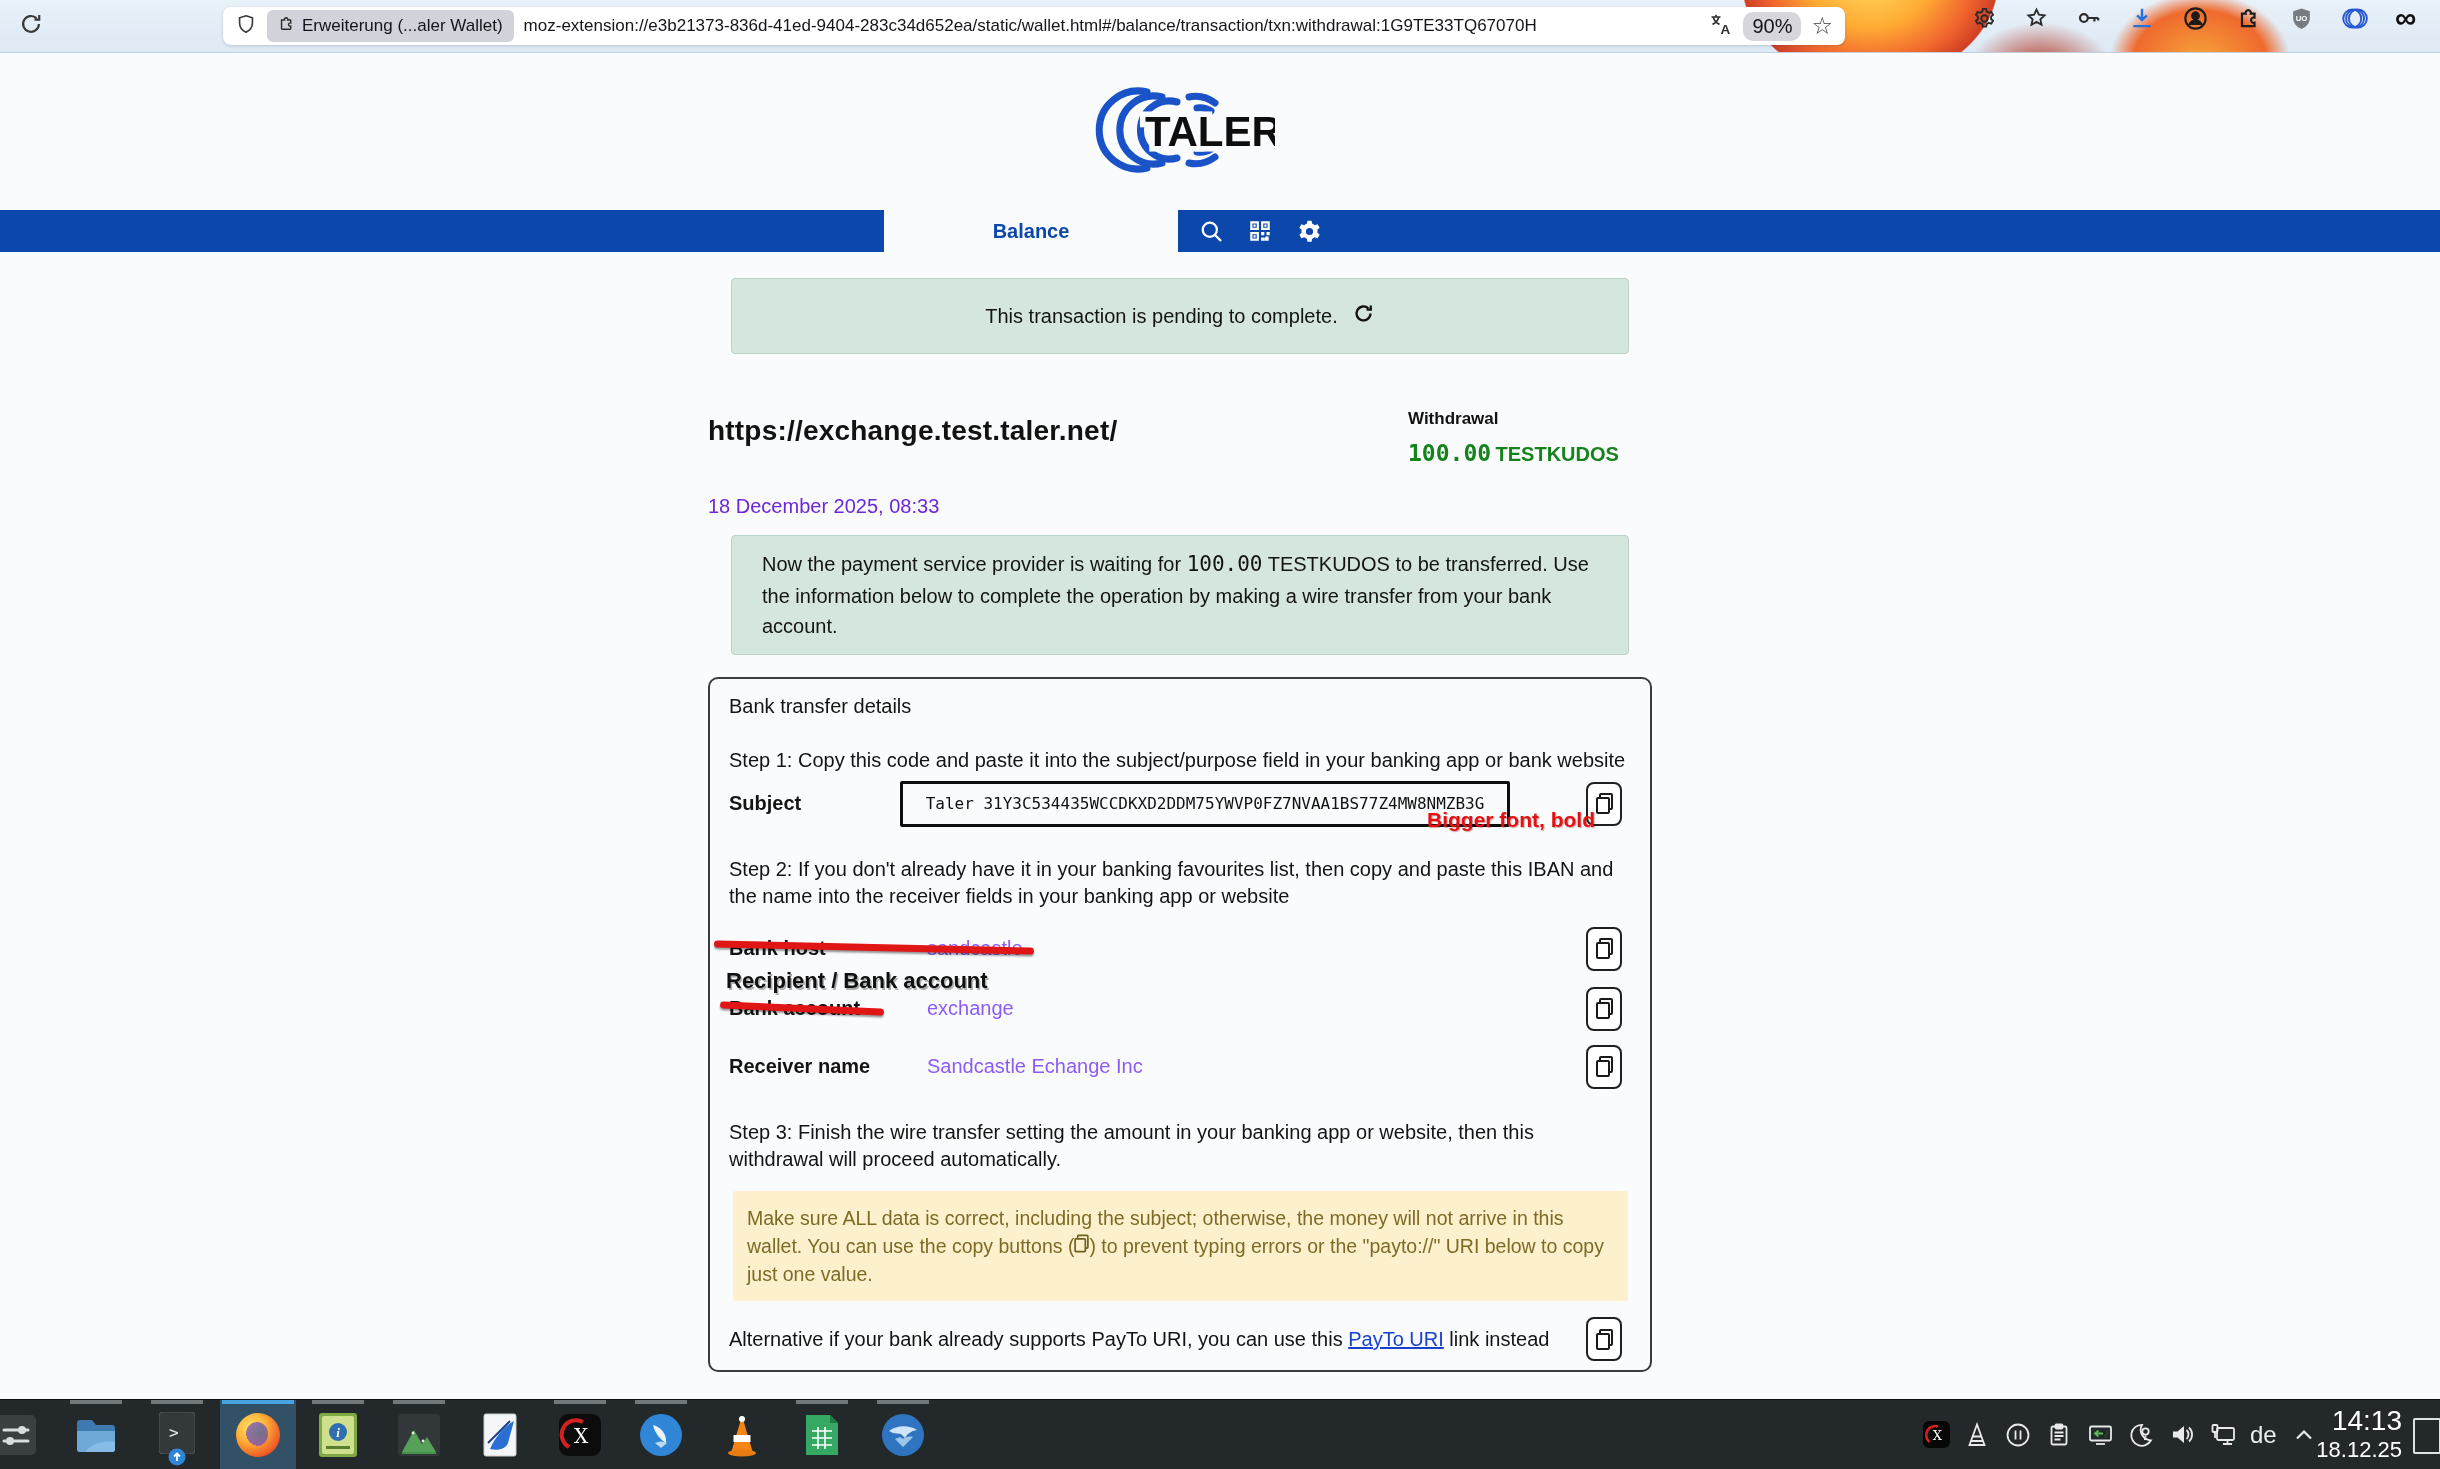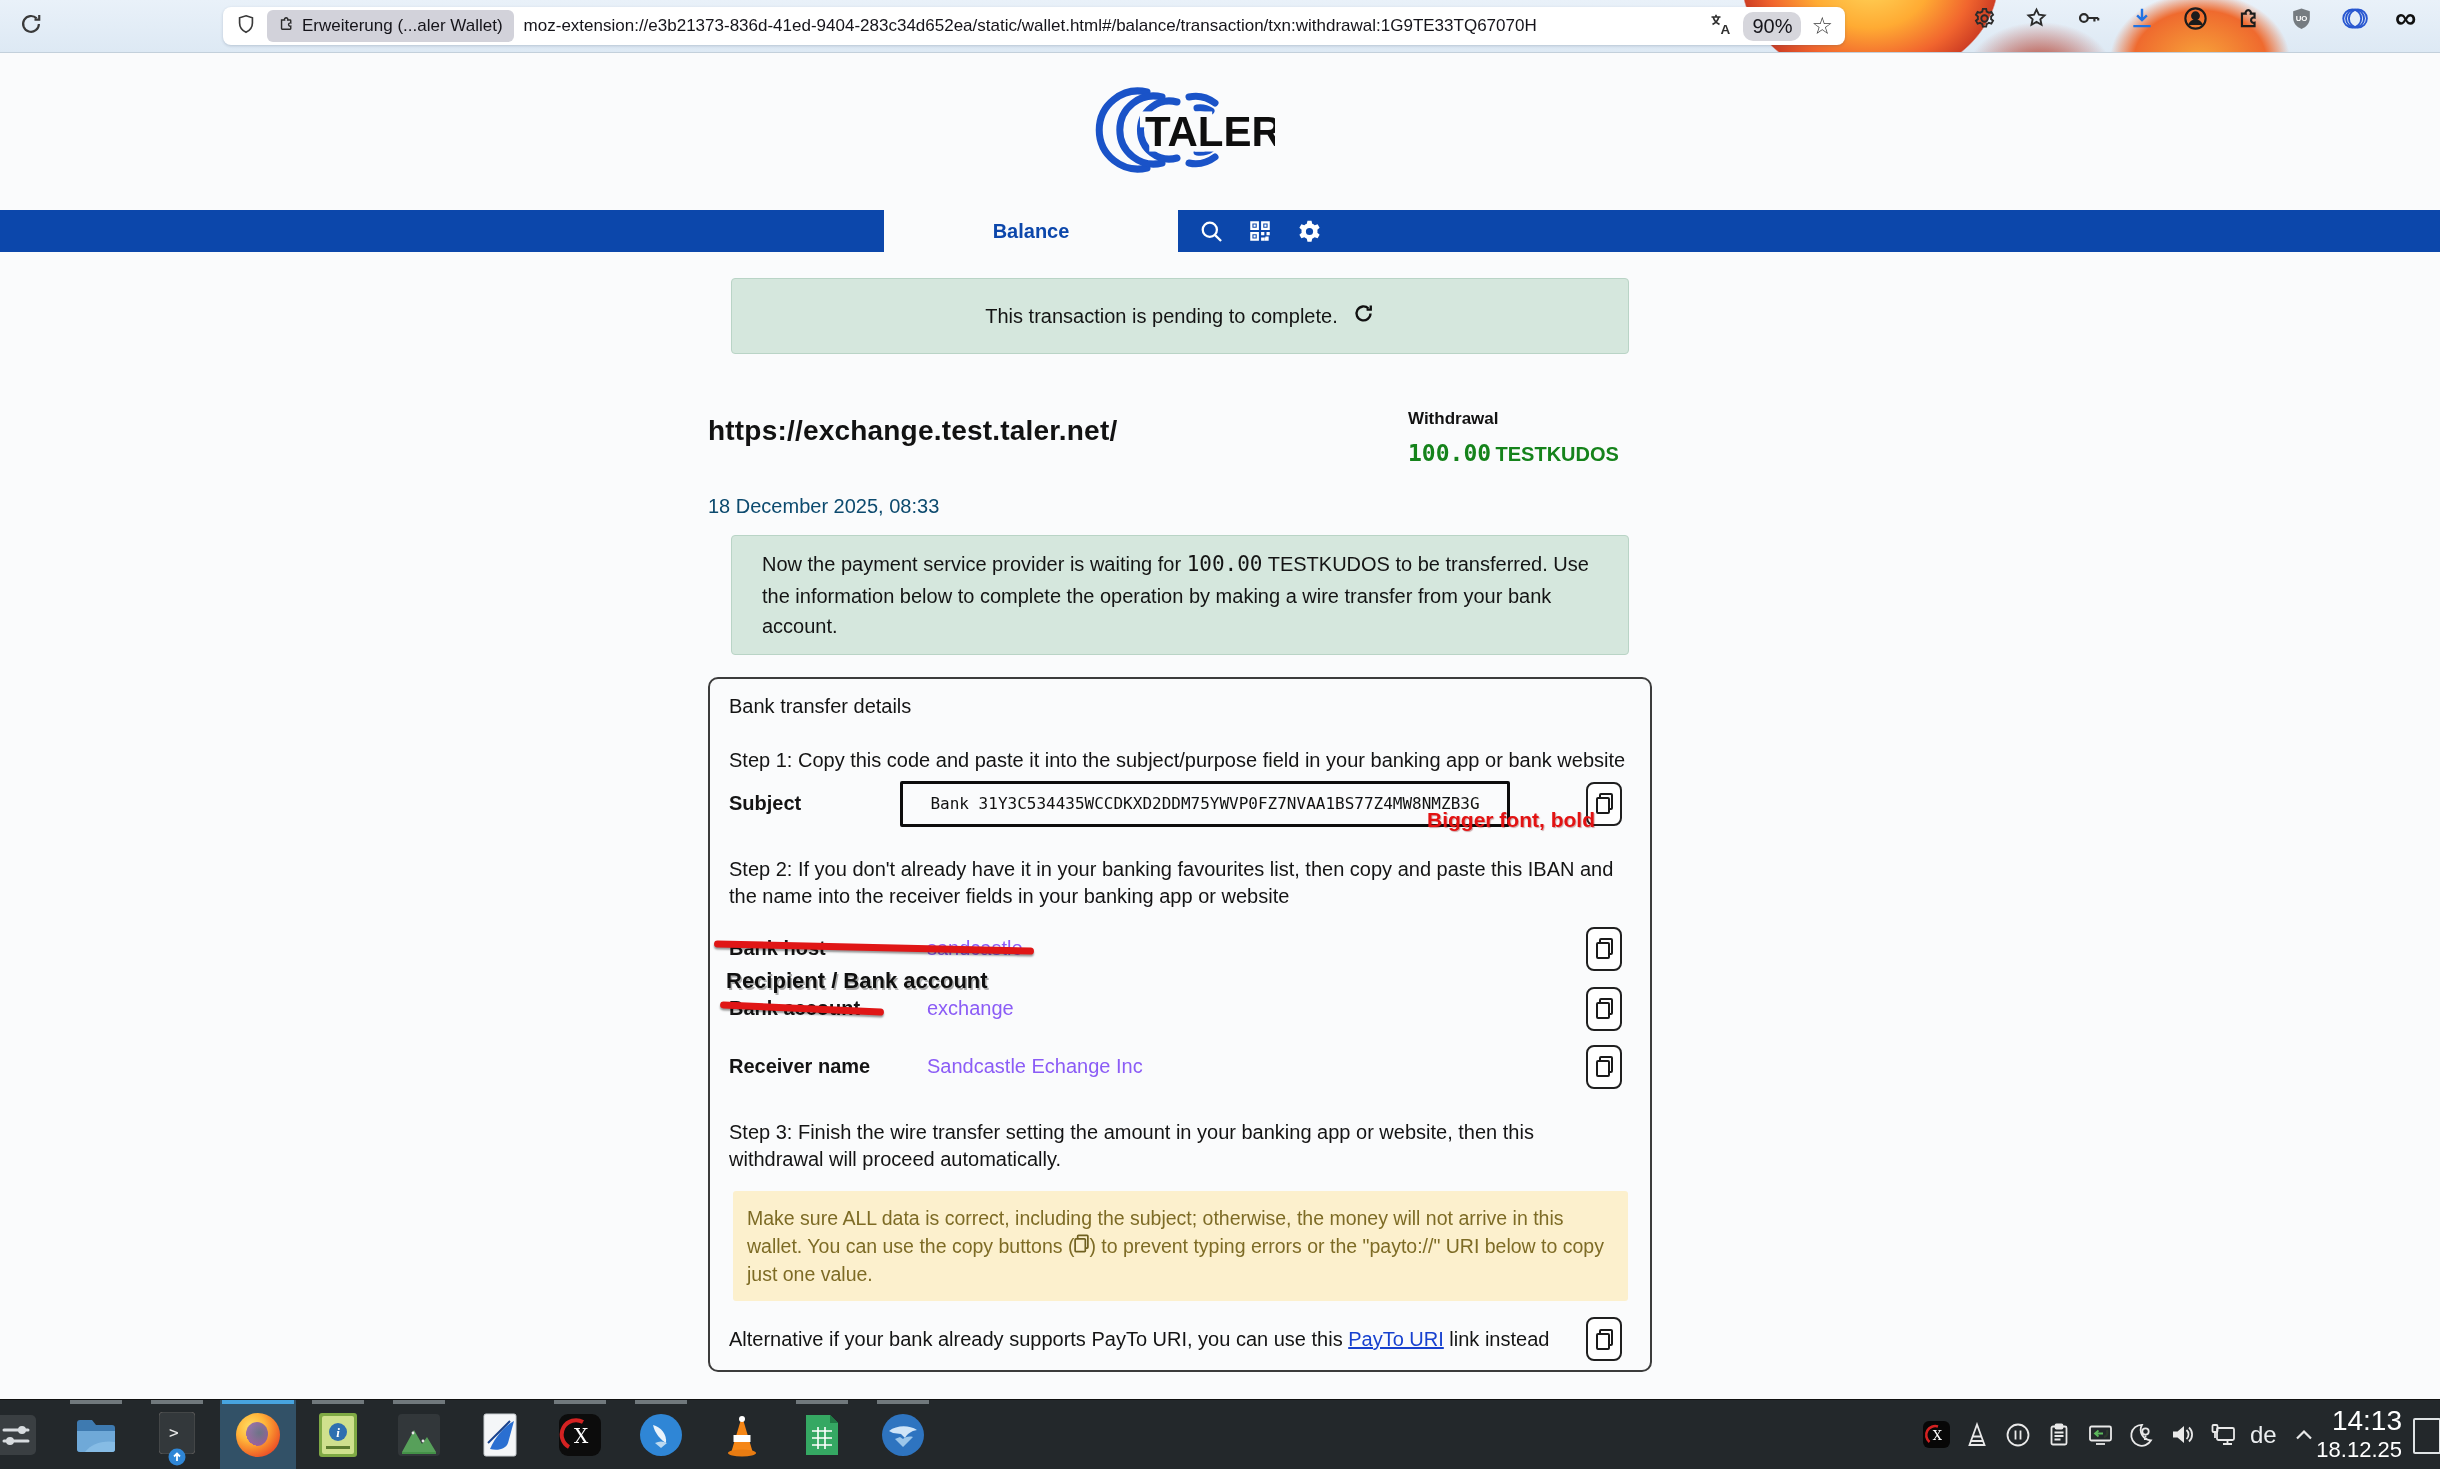--- a/index.html
+++ b/index.html
@@ -37,21 +37,21 @@
   .nav-tab{position:absolute;left:884px;top:0;width:294px;height:42px;background:#fafbfc;
     display:flex;align-items:center;justify-content:center;font-size:20px;font-weight:bold;color:#0c47ab;}
   .nav-icons{position:absolute;left:1196px;top:0;height:42px;display:flex;align-items:center;gap:19px;}
   .nav-icons>span{display:flex;align-items:center;justify-content:center;width:30px;height:30px;}
 
   .content{position:absolute;left:708px;top:226px;width:944px;}
   .alert{border:1px solid #b9d4c6;background:#d5e7dd;border-radius:4px;margin:0 23px;box-sizing:border-box;}
   .alert.pending{height:76px;display:flex;align-items:center;justify-content:center;gap:14px;font-size:20px;color:#141414;}
   .txn-header{margin-top:61px;position:relative;height:110px;}
   .x-url{font-size:28px;font-weight:bold;color:#121212;letter-spacing:.2px;}
-  .x-date{position:absolute;left:0;top:80px;font-size:20px;color:#0c4a6e;}
+  .x-date{position:absolute;left:0;top:80px;font-size:20px;color:#6d28d9;}
   .txn-right{position:absolute;left:700px;top:-6px;}
   .kind{font-size:17px;font-weight:bold;color:#121212;}
   .amt{margin-top:11px;color:#15831b;white-space:nowrap;}
   .amt .mono{font-size:23px;font-weight:bold;}
   .amt .cur{font-size:20px;font-weight:bold;}
   .alert.infobox{margin-top:10px;padding:13px 30px;font-size:20px;line-height:1.5;color:#141414;}
   .alert.infobox .mono{font-size:21px;}
 
   .panel{margin-top:22px;border:2px solid #3c3c3c;border-radius:10px;padding:16px 19px 8px;background:#fafbfc;position:relative;}
   .panel-title{font-size:20px;color:#141414;}
@@ -274,21 +274,21 @@
         <span>Now the payment service provider is waiting for </span><span class="mono">100.00</span><span> TESTKUDOS to be transferred. Use the information below to complete the operation by making a wire transfer from your bank account.</span>
       </div>
 
       <div class="panel">
         <div class="panel-title">Bank transfer details</div>
 
         <div class="step">Step 1: Copy this code and paste it into the subject/purpose field in your banking app or bank website</div>
 
         <div class="row subject">
           <span class="lab">Subject</span>
-          <span class="subject-box mono">Bank 31Y3C534435WCCDKXD2DDM75YWVP0FZ7NVAA1BS77Z4MW8NMZB3G</span>
+          <span class="subject-box mono">Taler 31Y3C534435WCCDKXD2DDM75YWVP0FZ7NVAA1BS77Z4MW8NMZB3G</span>
           <span class="note-red">Bigger font, bold</span>
           <button class="copy-btn">
             <span class="copy-glyph"></span>
             </button>
         </div>
 
         <div class="step">Step 2: If you don't already have it in your banking favourites list, then copy and paste this IBAN and the name into the receiver fields in your banking app or website</div>
 
         <div class="row bankhost">
           <span class="lab">Bank host</span>

